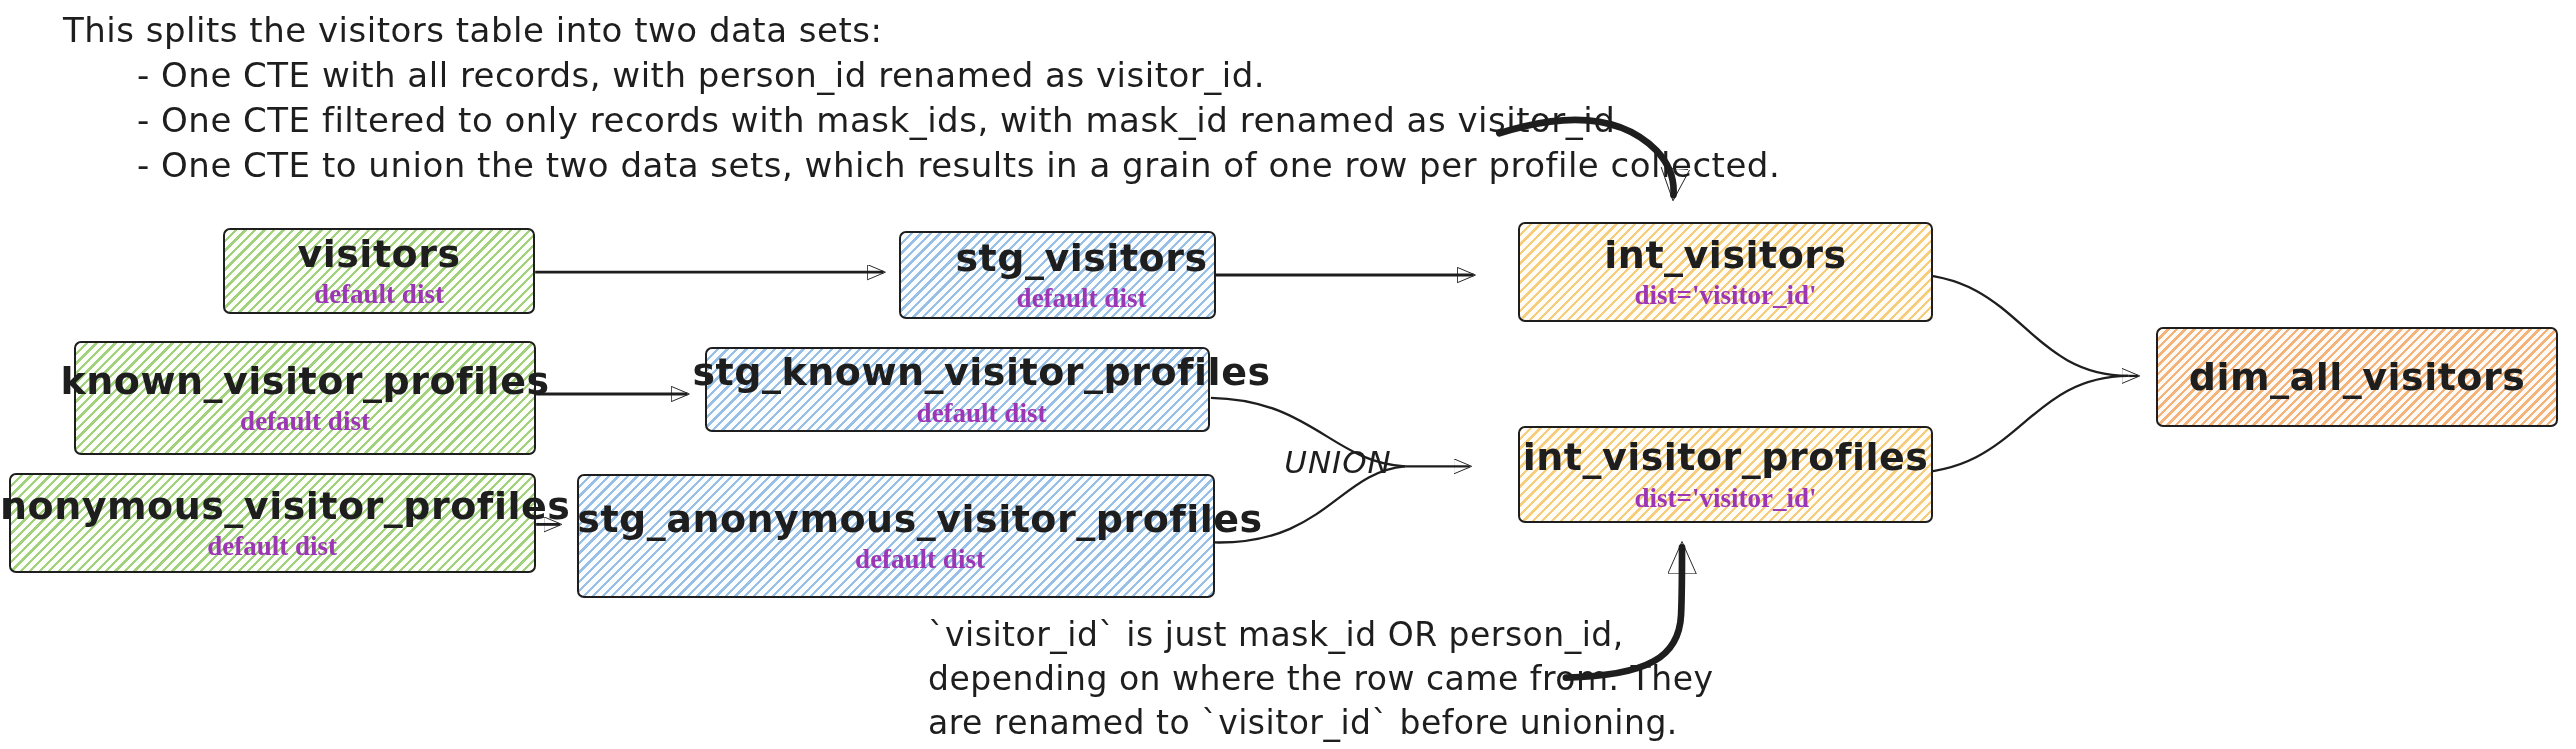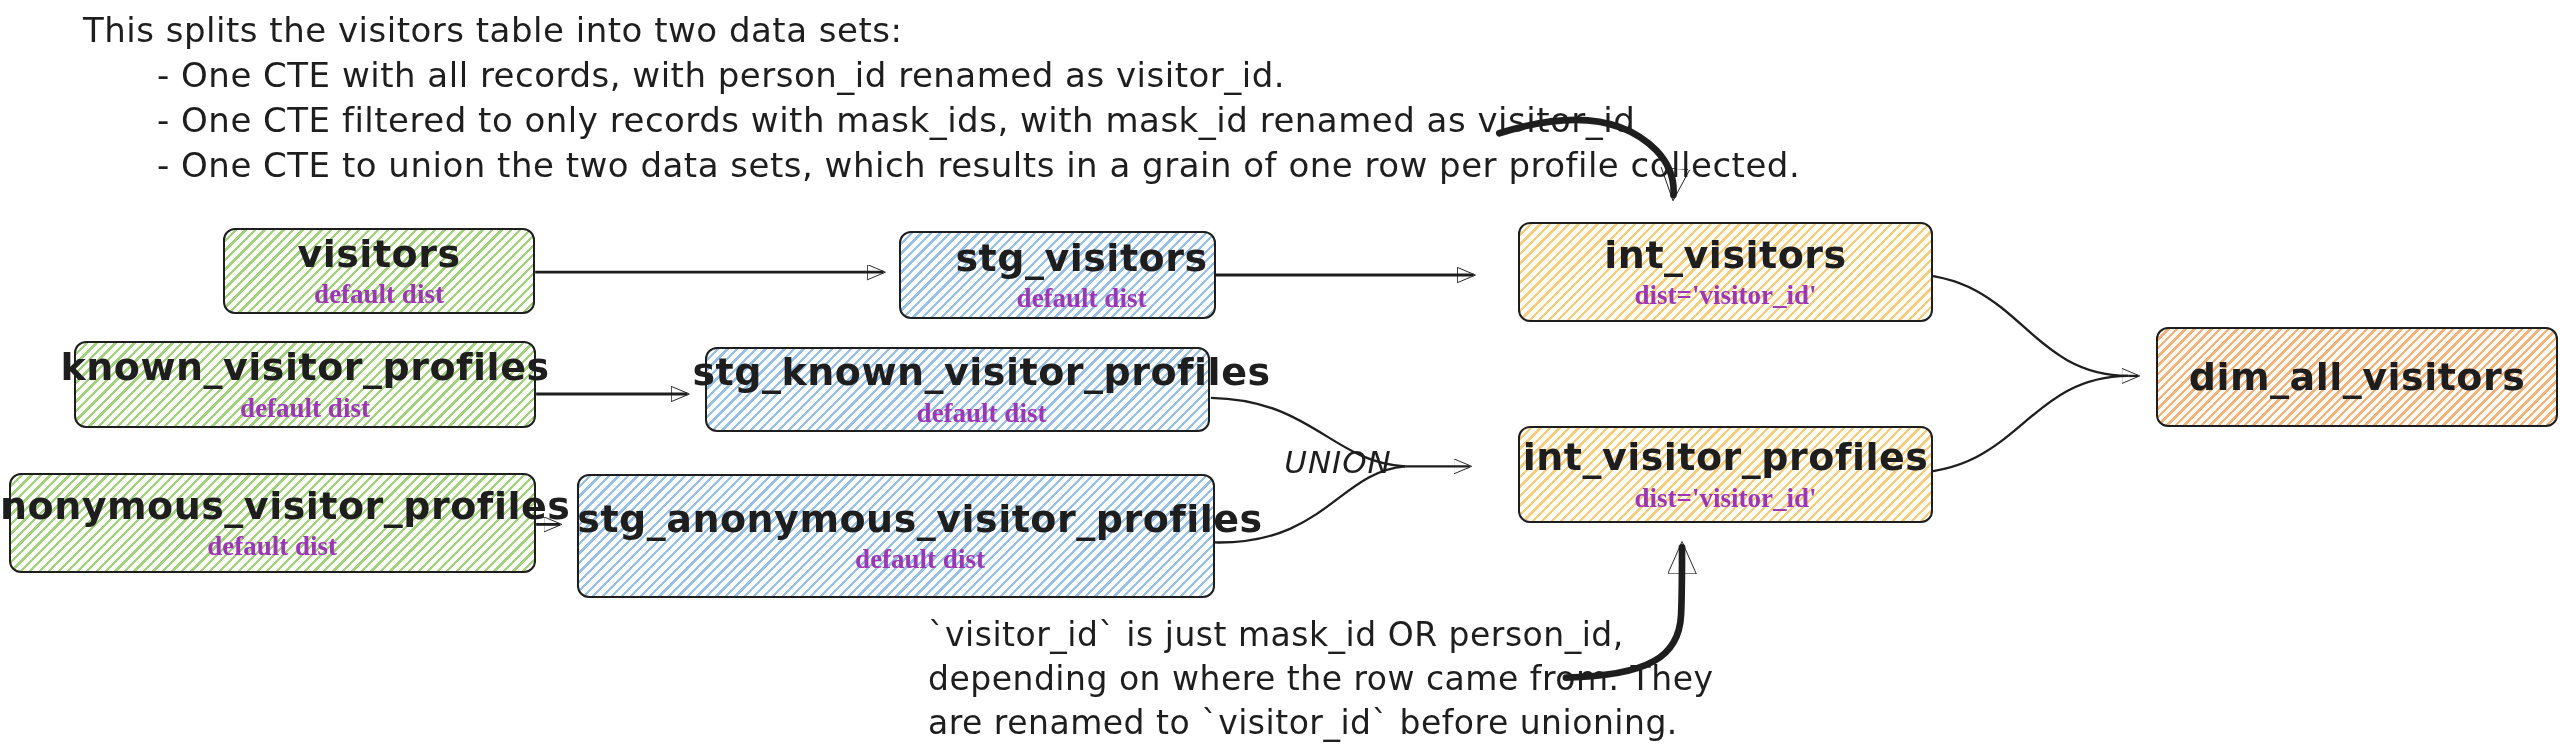--- a/index.html
+++ b/index.html
@@ -20,39 +20,39 @@
   }
   
   .anno {
     position: absolute;
     font-size: 34px;
     line-height: 45px;
     letter-spacing: 0.5px;
     white-space: nowrap;
     color: #1e1e1e;
   }
-  .anno-top { left: 63px; top: 7.6px; margin-left: 20px; }
+  .anno-top { left: 63px; top: 7.6px; }
   .anno-top .bullets { margin-left: 74px; }
   .anno-bottom {
     left: 928px; top: 613px; width: 657px;
     text-align: center; line-height: 44px; font-size: 33px;
   }
   .union-label {
     position: absolute;
     left: 1276px; top: 444px; width: 124px;
     font-size: 31px;
     font-style: italic;
     letter-spacing: 1px;
     text-align: center;
   }
   
   .node {
     position: absolute;
     border: 2.4px solid #1e1e1e;
-    border-radius: 12px;
+    border-radius: 7px;
     box-sizing: border-box;
     display: flex;
     flex-direction: column;
     align-items: center;
     justify-content: center;
     z-index: 2;
   }
   .node .node-title {
     font-size: 38px;
     font-weight: bold;
@@ -157,21 +157,21 @@
   <div class="node fill-blue" style="left:899px; top:231px; width:317px; height:88px">
     <div class="node-title">stg_visitors</div>
     <div class="node-sub">default dist</div>
   </div>
 
   <div class="node fill-yellow" style="left:1492px; top:222px; width:415px; height:100px">
     <div class="node-title">int_visitors</div>
     <div class="node-sub">dist='visitor_id'</div>
   </div>
 
-  <div class="node fill-green" style="left:74px; top:341px; width:462px; height:87px">
+  <div class="node fill-green" style="left:74px; top:341px; width:462px; height:114px">
     <div class="node-title">known_visitor_profiles</div>
     <div class="node-sub">default dist</div>
   </div>
 
   <div class="node fill-blue" style="left:705px; top:347px; width:505px; height:85px">
     <div class="node-title">stg_known_visitor_profiles</div>
     <div class="node-sub">default dist</div>
   </div>
 
   <div class="node fill-yellow" style="left:1492px; top:426px; width:415px; height:97px">

